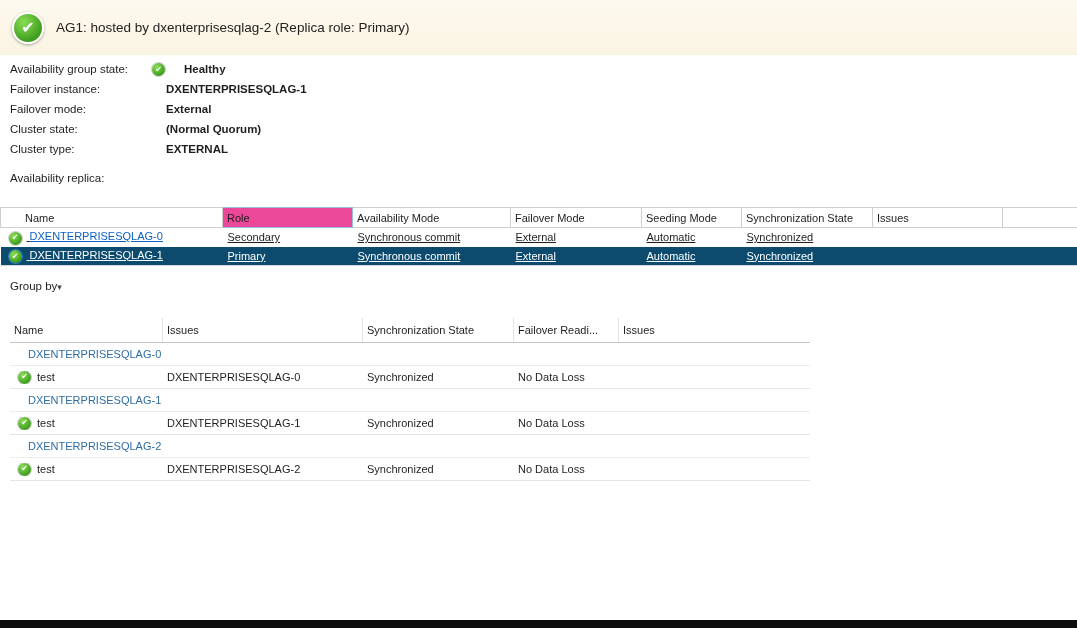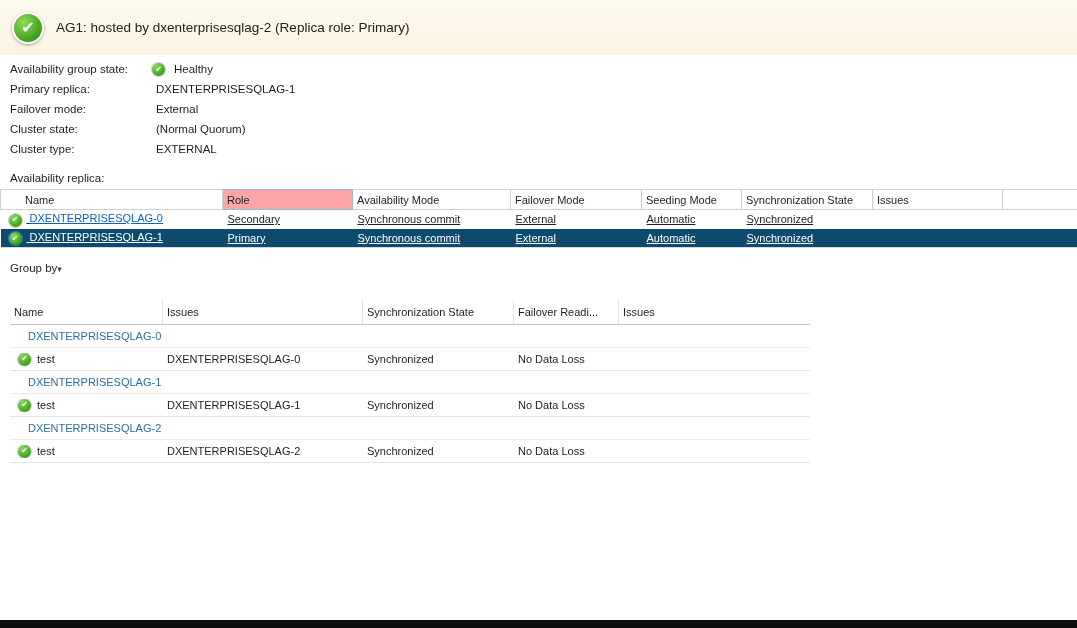--- a/index.html
+++ b/index.html
@@ -13,29 +13,29 @@
   
   .chk{display:inline-flex;align-items:center;justify-content:center;width:14px;height:14px;border-radius:50%;
        background:radial-gradient(circle at 35% 30%,#8ade55,#3f9e1d 70%);color:#fff;font-size:9px;line-height:1;
        box-shadow:0 0 0 1px #cfcfcf;flex:0 0 auto;}
   .chk.lg{width:28px;height:28px;font-size:16px;border:2px solid #fff;box-shadow:0 1px 3px rgba(0,0,0,.35);}
 
   
   .summary{padding:8px 0 0 10px;}
   .srow{height:20px;display:flex;align-items:flex-start;font-size:11.5px;}
   .slabel{width:136px;flex:0 0 auto;}
-  .sval{margin-left:10px;}
+  .sval{margin-left:20px;font-weight:bold;}
   .srow .chk{margin-left:6px;margin-right:-1px;width:13px;height:13px;font-size:8px;}
 
   
-  .rep-label{font-size:11.5px;margin:9px 0 5px 10px;}
+  .rep-label{font-size:11.5px;margin:9px 0 23px 10px;}
   table.rtable{border-collapse:collapse;table-layout:fixed;width:1077px;font-size:11px;}
   .rtable th{border:1px solid #cfcfcf;background:#fff;font-weight:normal;text-align:left;height:20px;padding:0 4px;box-sizing:border-box;overflow:hidden;white-space:nowrap;}
   .rtable th.c-name{padding-left:24px;}
-  .rtable th.sorted{background:#fca5a5;border-color:#8fbee2;}
+  .rtable th.sorted{background:#ec4899;border-color:#8fbee2;}
   .rtable th.filler{border-right:none;}
   .rtable td{height:19px;padding:0 5px;box-sizing:border-box;white-space:nowrap;overflow:hidden;border:none;text-decoration:underline;}
   .rtable td.c-name{padding-left:8px;}
   .rtable td.c-name .chk{margin-right:5px;width:13px;height:13px;font-size:8px;}
   .rtable tbody{border-bottom:1px solid #d8d8d8;}
   a.lnk{color:#0b61c4;text-decoration:underline;cursor:pointer;}
   tr.sel{background:#0c4a6e;color:#fff;}
   tr.sel a.lnk{color:#fff;}
   tr.sel .chk{box-shadow:0 0 0 1px #2e7cd2;}
 
@@ -71,21 +71,21 @@
   </div>
 
   
   <div class="summary">
     <div class="srow">
       <span class="slabel">Availability group state:</span>
       <span class="chk">✔</span>
       <span class="sval">Healthy</span>
     </div>
     <div class="srow">
-      <span class="slabel">Primary replica:</span>
+      <span class="slabel">Failover instance:</span>
       <span class="sval">DXENTERPRISESQLAG-1</span>
     </div>
     <div class="srow">
       <span class="slabel">Failover mode:</span>
       <span class="sval">External</span>
     </div>
     <div class="srow">
       <span class="slabel">Cluster state:</span>
       <span class="sval">(Normal Quorum)</span>
     </div>

